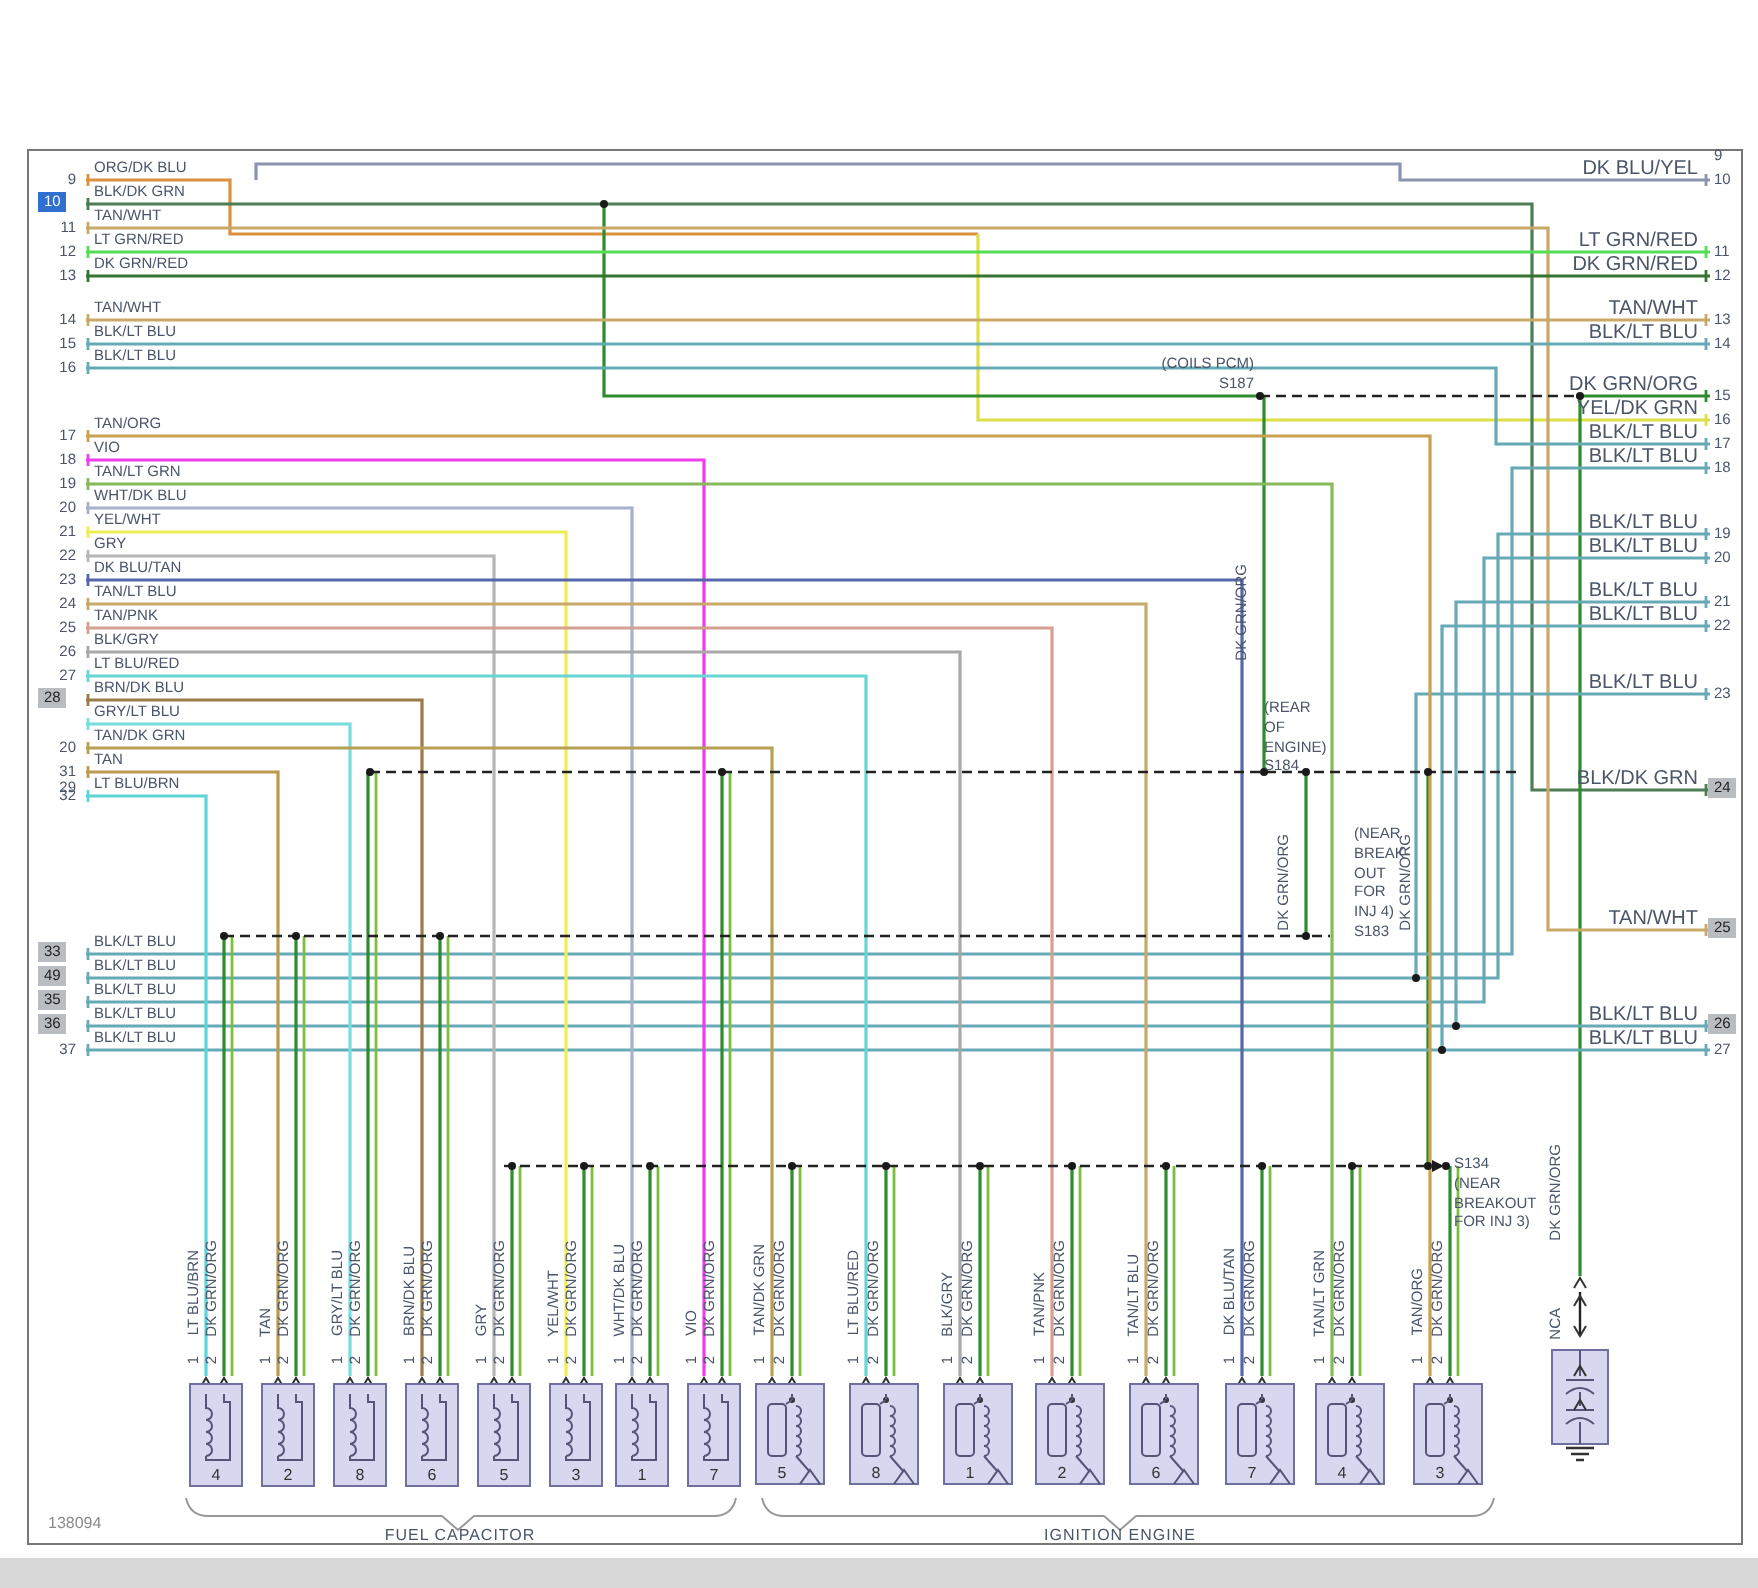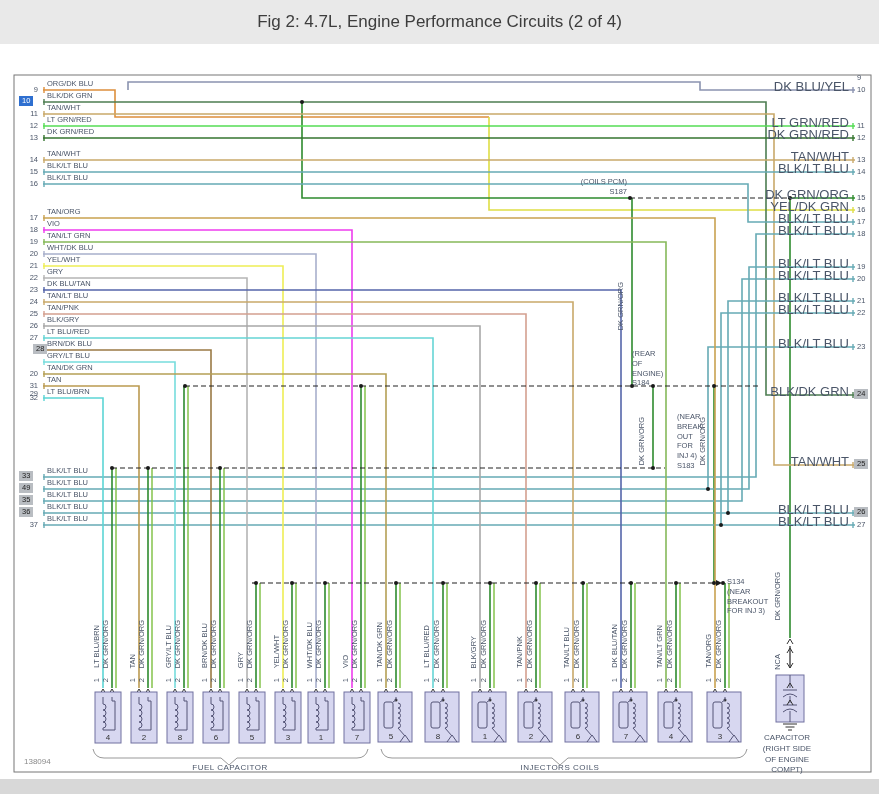--- a/index.html
+++ b/index.html
@@ -3,41 +3,38 @@
 <meta charset="utf-8">
 <style>
   html,body{margin:0;padding:0;background:#fff;font-family:"Liberation Sans",sans-serif;}
   .stage{position:relative;width:879px;height:794px;background:#fff;overflow:hidden;}
   .titlebar{position:absolute;top:0;left:0;width:879px;height:44px;background:#e9e9e9;
     display:flex;align-items:center;justify-content:center;font-size:17px;color:#3d3d3d;}
   .bottombar{position:absolute;left:0;top:779px;width:879px;height:15px;background:#d8d8d8;}
   #wires{position:absolute;left:0;top:0;}
   #labels{position:absolute;left:0;top:0;width:879px;height:794px;pointer-events:none;}
   .lbl{position:absolute;font-size:7.5px;color:#4a5568;white-space:nowrap;line-height:1;}
-  .lblr{position:absolute;font-size:13px;color:#4a5568;white-space:nowrap;line-height:1;
+  .lblr{position:absolute;font-size:10px;color:#4a5568;white-space:nowrap;line-height:1;
     right:30px;text-align:left;}
   .pin{position:absolute;font-size:7.5px;color:#4a5568;line-height:1;left:18px;width:20px;text-align:right;}
   .pinr{position:absolute;font-size:7.5px;color:#4a5568;line-height:1;left:857px;}
   .hl-blue{background:#2e6fd0;color:#fff !important;padding:1px 3px;width:auto !important;text-align:center;}
   .hl-gray{background:#b9bdc2;color:#222 !important;padding:1px 3px;width:auto !important;text-align:center;}
   .vlabel{position:absolute;writing-mode:vertical-rl;transform:rotate(180deg);
     font-size:7.5px;color:#4a5568;line-height:1;white-space:nowrap;}
   .splice{position:absolute;font-size:7.5px;color:#4a5568;line-height:1.3;white-space:pre-line;}
   .splice-right{text-align:right;}
   .grouplabel{position:absolute;font-size:8px;color:#4a5568;text-align:center;letter-spacing:.5px;}
   .caplabel{position:absolute;font-size:8px;color:#4a5568;text-align:center;white-space:pre-line;line-height:1.35;}
   .watermark{position:absolute;font-size:8px;color:#8a8a8a;}
 </style>
 </head>
 <body>
 
 <div class="stage">
-  <div class="titlebar">
-    <span>Fig 2: 4.7L, Engine Performance Circuits (2 of 4)</span>
-  </div>
 
   <svg id="wires" width="879" height="794">
       <rect x="14" y="75" width="857" height="697" fill="none" stroke="#777" stroke-width="1"></rect>
       <polyline points="44,87 44,93" fill="none" stroke="#dd8f3c" stroke-width="1.4"></polyline>
       <polyline points="44,99 44,105" fill="none" stroke="#4d7d52" stroke-width="1.4"></polyline>
       <polyline points="44,111 44,117" fill="none" stroke="#c9a96a" stroke-width="1.4"></polyline>
       <polyline points="44,123 44,129" fill="none" stroke="#55dd55" stroke-width="1.4"></polyline>
       <polyline points="44,135 44,141" fill="none" stroke="#35752f" stroke-width="1.4"></polyline>
       <polyline points="44,157 44,163" fill="none" stroke="#c9a96a" stroke-width="1.4"></polyline>
       <polyline points="44,169 44,175" fill="none" stroke="#66aab5" stroke-width="1.4"></polyline>
@@ -321,25 +318,21 @@
 BREAK-
 OUT
 FOR
 INJ 4)
 S183</div>
     <div class="splice" style="left:727px;top:577px;">S134
 (NEAR
 BREAKOUT
 FOR INJ 3)</div>
     <div class="grouplabel" style="left:150px;top:763px;width:160px;">FUEL CAPACITOR</div>
-    <div class="grouplabel" style="left:480px;top:763px;width:160px;">INJECTORS COILS</div>
-    <div class="caplabel" style="left:737px;top:733px;width:100px;">CAPACITOR
-(RIGHT SIDE
-OF ENGINE
-COMPT)</div>
+    <div class="grouplabel" style="left:480px;top:763px;width:160px;">IGNITION ENGINE</div>
     <div class="watermark" style="left:24px;top:757px;">138094</div>
   <div class="lbl" style="left: 47px; top: 80px;">ORG/DK BLU</div>
       <div class="pin" style="top: 86px;">9</div>
       <div class="lbl" style="left: 47px; top: 92px;">BLK/DK GRN</div>
       <div class="pin hl-blue" style="top: 96px; left: 19px; width: 12px;">10</div>
       <div class="lbl" style="left: 47px; top: 104px;">TAN/WHT</div>
       <div class="pin" style="top: 110px;">11</div>
       <div class="lbl" style="left: 47px; top: 116px;">LT GRN/RED</div>
       <div class="pin" style="top: 122px;">12</div>
       <div class="lbl" style="left: 47px; top: 128px;">DK GRN/RED</div>
@@ -366,21 +359,21 @@
       <div class="pin" style="top: 286px;">23</div>
       <div class="lbl" style="left: 47px; top: 292px;">TAN/LT BLU</div>
       <div class="pin" style="top: 298px;">24</div>
       <div class="lbl" style="left: 47px; top: 304px;">TAN/PNK</div>
       <div class="pin" style="top: 310px;">25</div>
       <div class="lbl" style="left: 47px; top: 316px;">BLK/GRY</div>
       <div class="pin" style="top: 322px;">26</div>
       <div class="lbl" style="left: 47px; top: 328px;">LT BLU/RED</div>
       <div class="pin" style="top: 334px;">27</div>
       <div class="lbl" style="left: 47px; top: 340px;">BRN/DK BLU</div>
-      <div class="pin hl-gray" style="top: 344px; left: 19px; width: 12px; margin-left: 14px;">28</div>
+      <div class="pin hl-gray" style="top: 344px; left: 19px; width: 12px;">28</div>
       <div class="lbl" style="left: 47px; top: 352px;">GRY/LT BLU</div>
       <div class="pin" style="top: 358px; margin-top: 32px;">29</div>
       <div class="lbl" style="left: 47px; top: 364px;">TAN/DK GRN</div>
       <div class="pin" style="top: 370px;">20</div>
       <div class="lbl" style="left: 47px; top: 376px;">TAN</div>
       <div class="pin" style="top: 382px;">31</div>
       <div class="lbl" style="left: 47px; top: 388px;">LT BLU/BRN</div>
       <div class="pin" style="top: 394px;">32</div>
       <div class="lbl" style="left: 47px; top: 467px;">BLK/LT BLU</div>
       <div class="pin hl-gray" style="top: 471px; left: 19px; width: 12px;">33</div>

